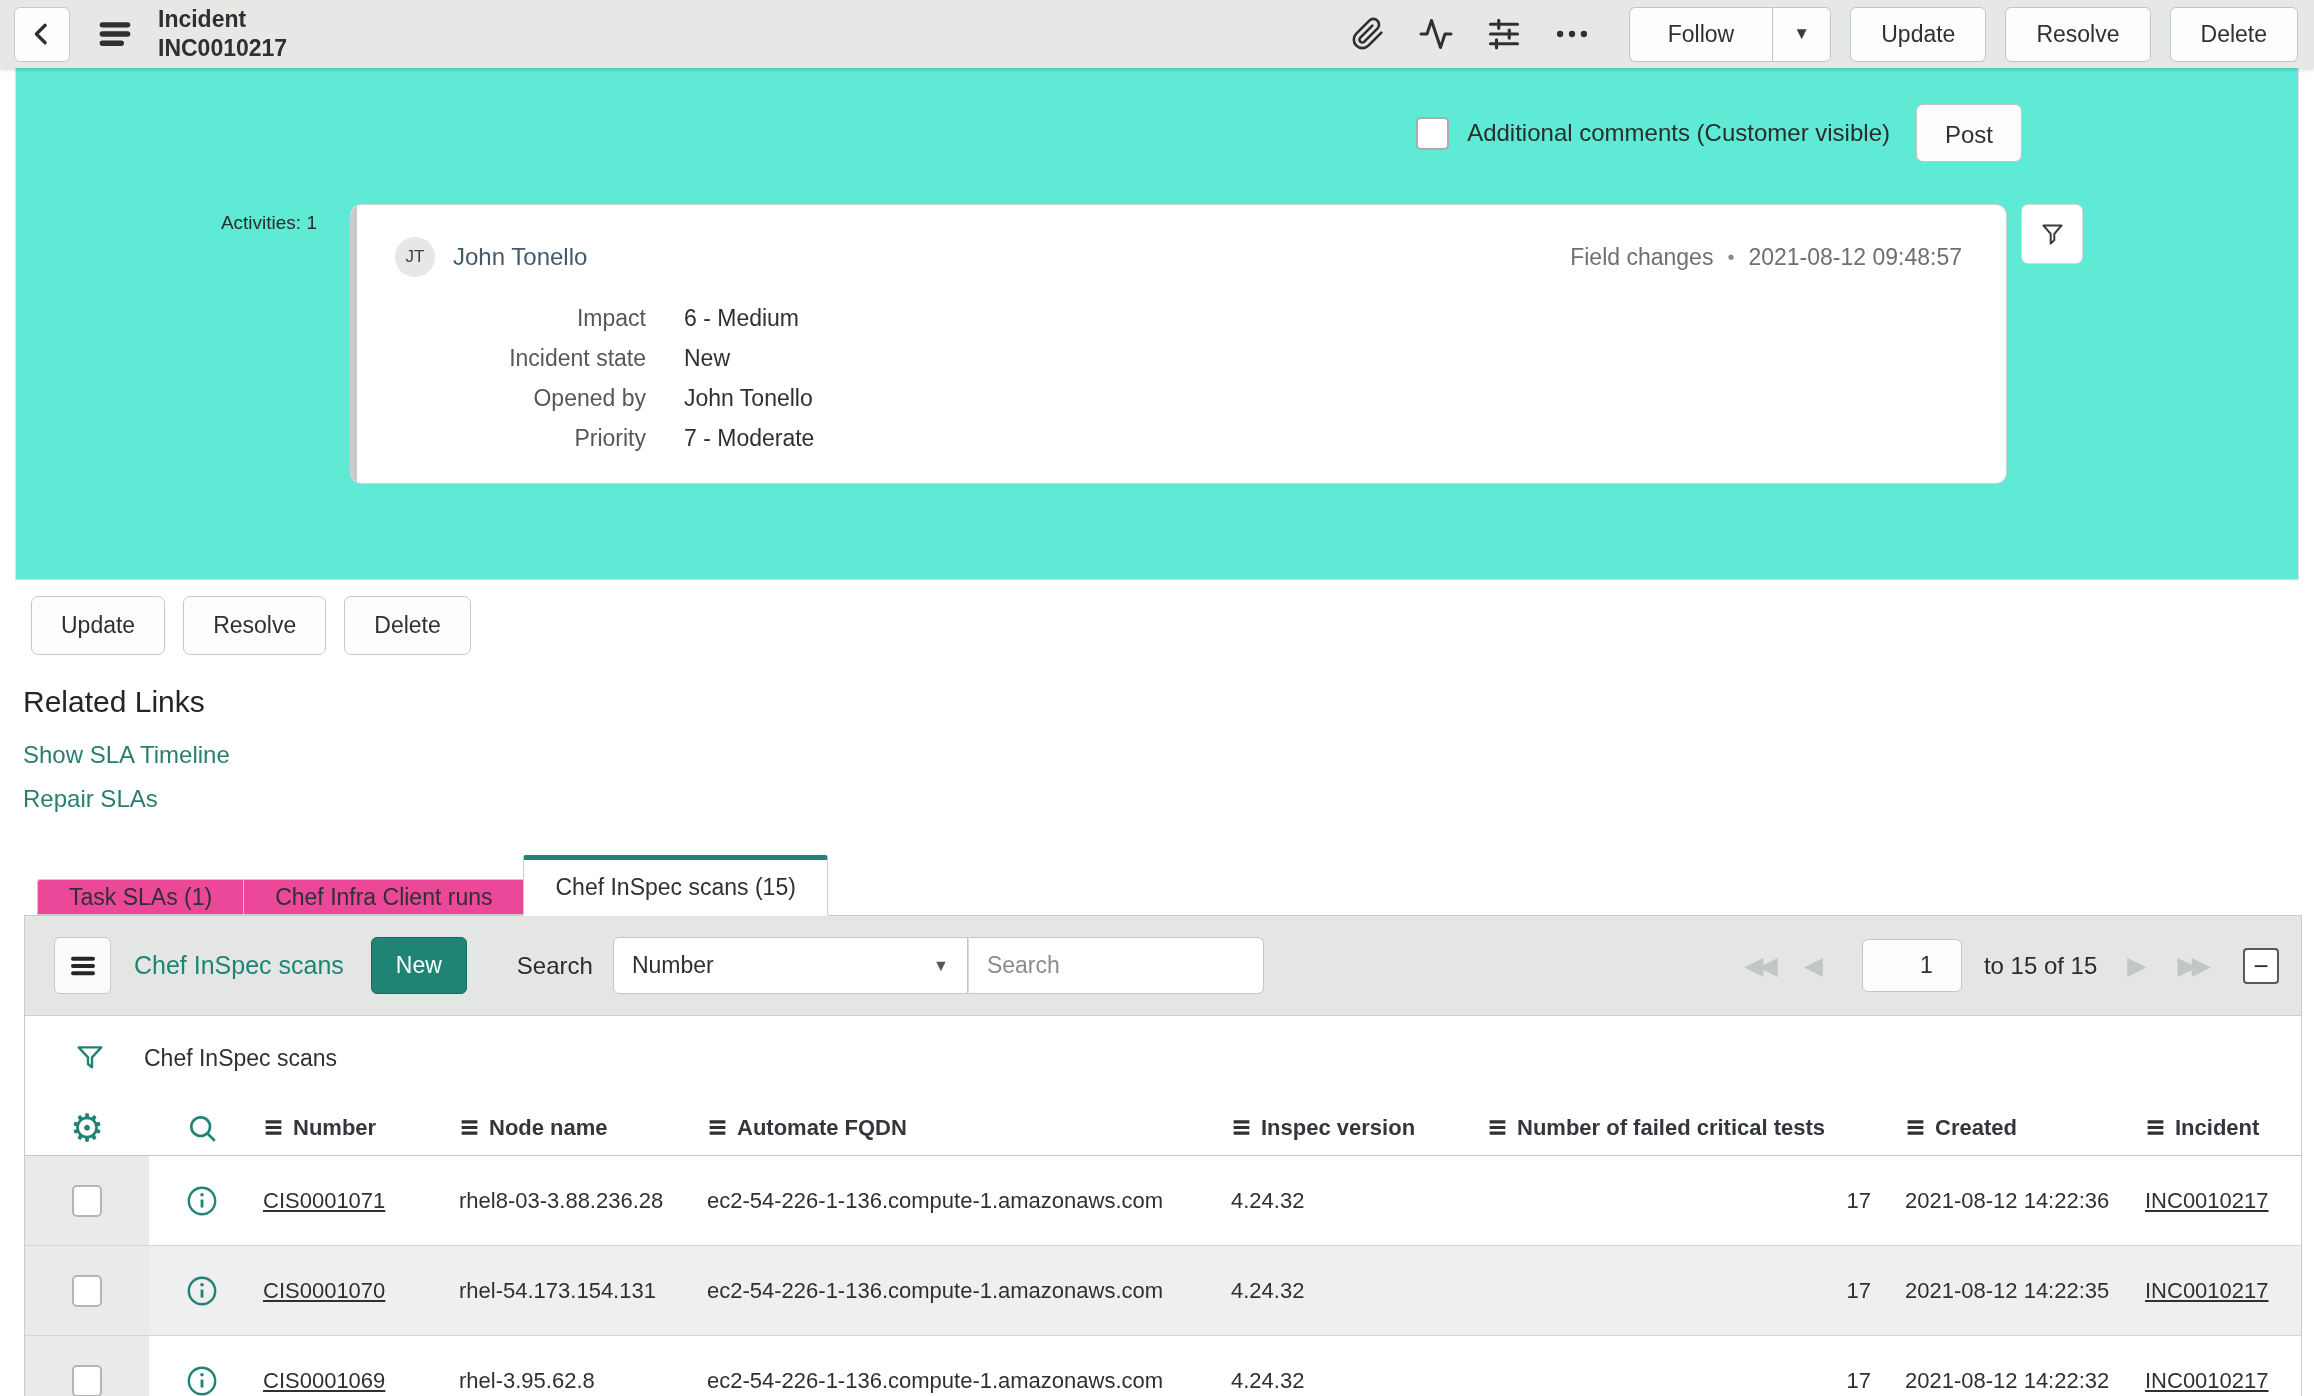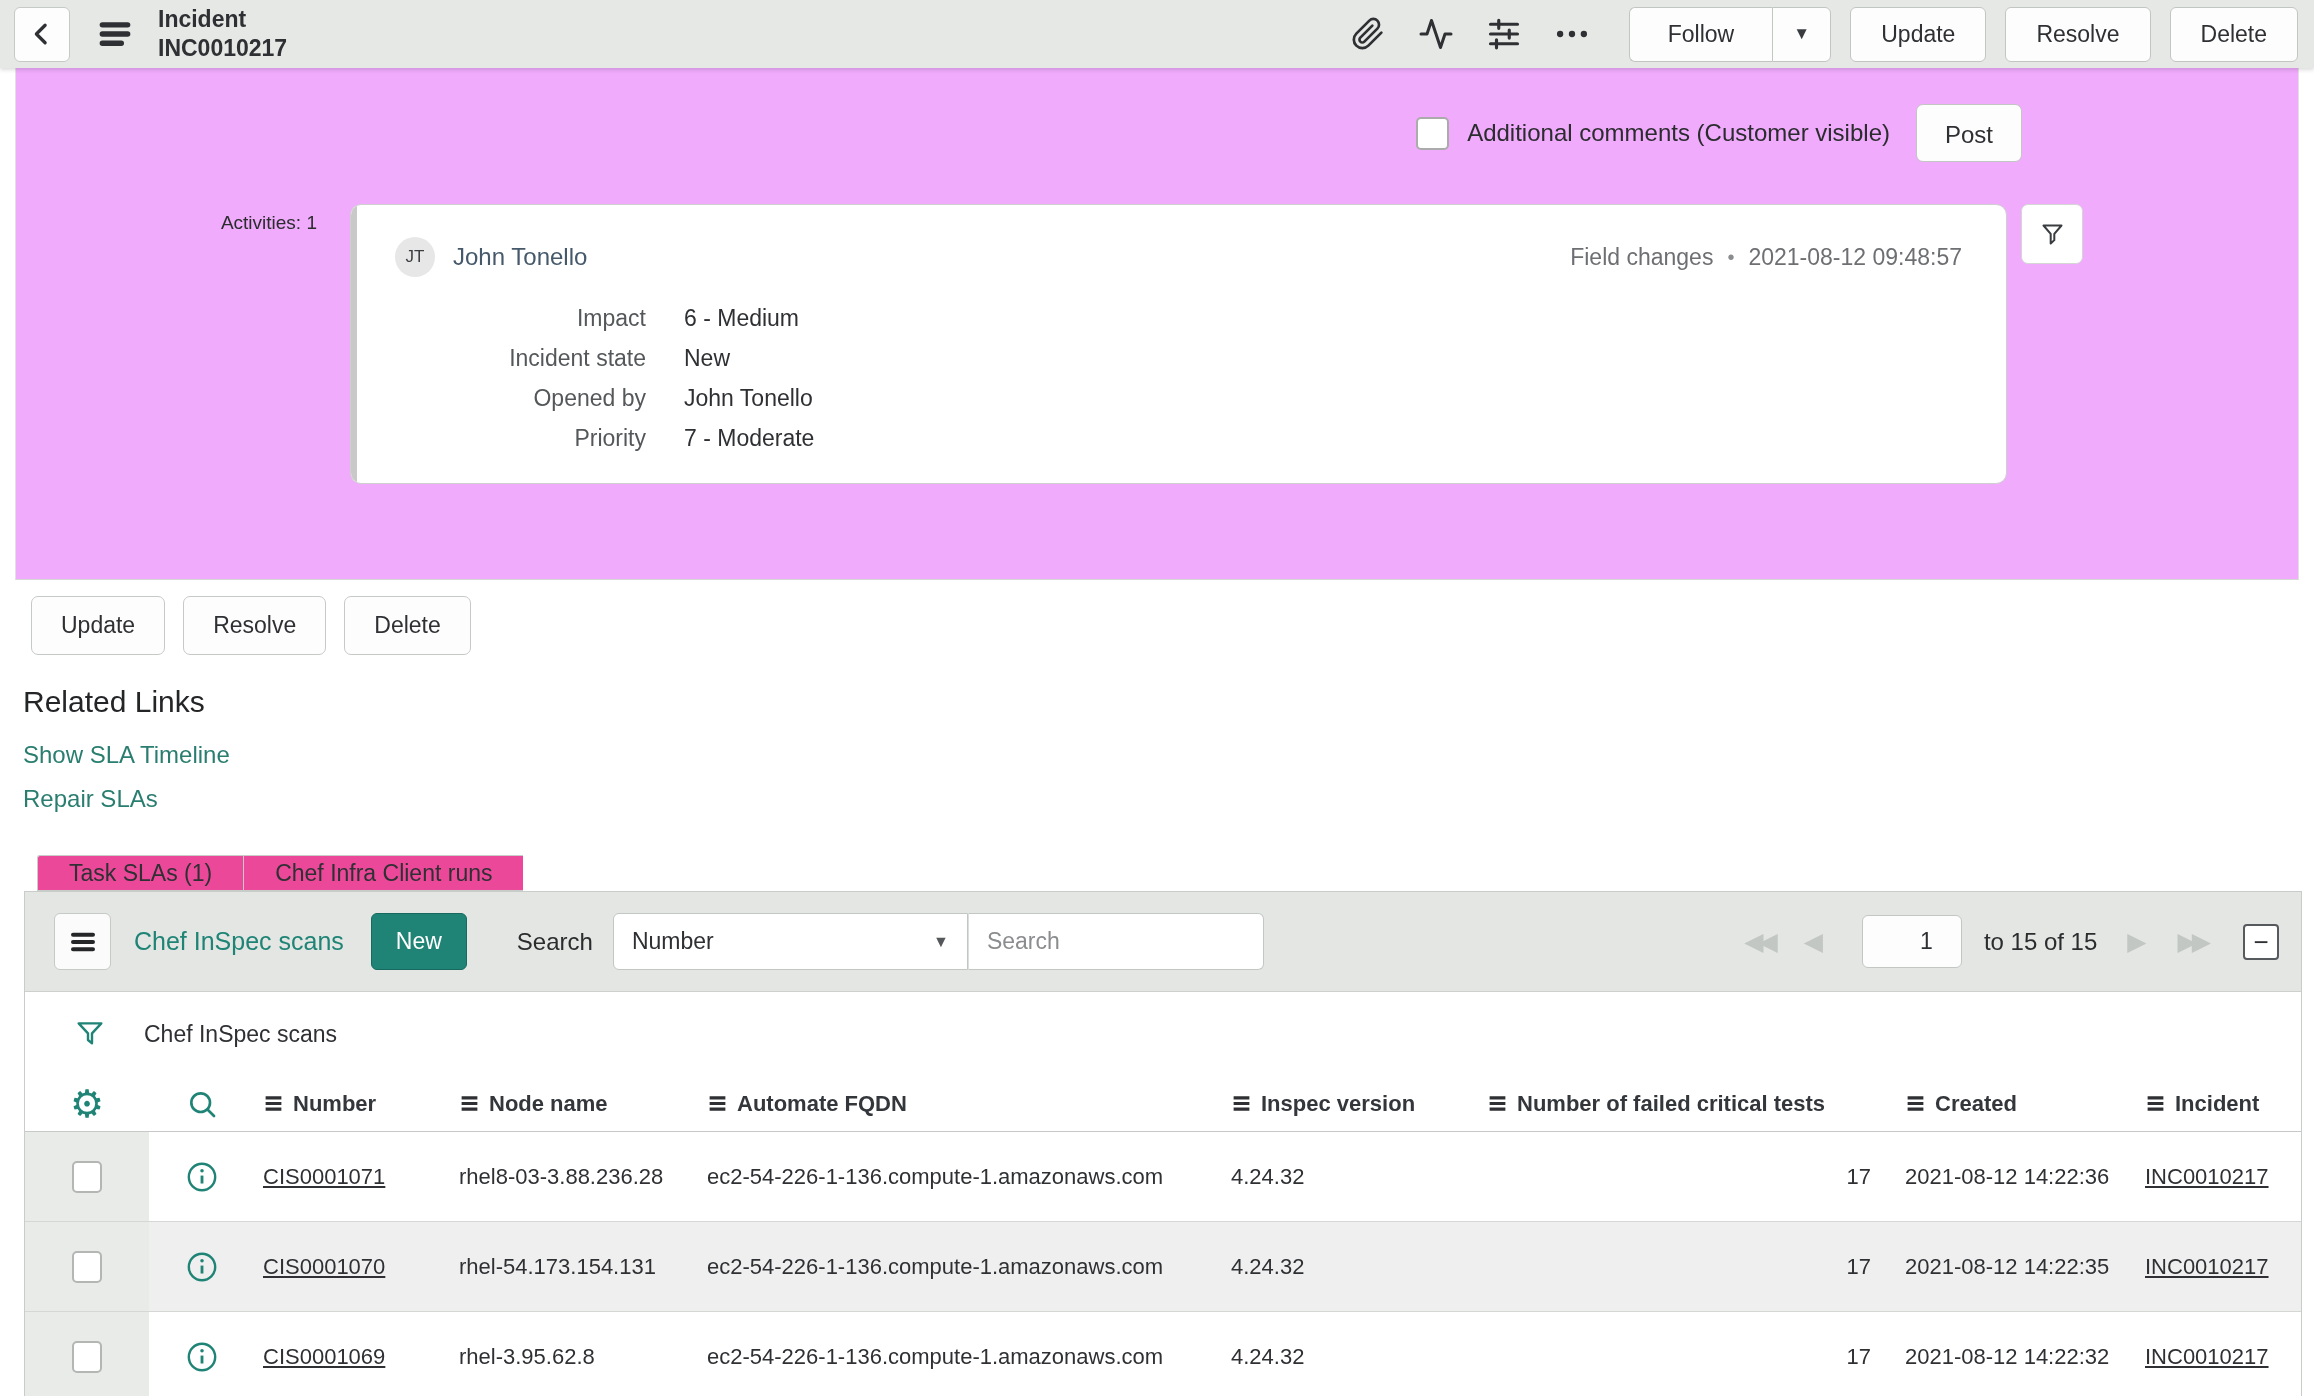--- a/index.html
+++ b/index.html
@@ -22,21 +22,21 @@
   .topbar .btn { height:55px; padding:0 30px; }
   .follow-split { display:flex; margin-left:34px; height:55px; }
   .follow-main { border:1px solid #c2c6c2; border-right:none; border-radius:6px 0 0 6px; background:#fdfdfd;
                  font-size:23px; padding:0 38px; display:flex; align-items:center; cursor:pointer; }
   .follow-caret { border:1px solid #c2c6c2; border-radius:0 6px 6px 0; background:#fdfdfd; width:59px;
                   display:flex; align-items:center; justify-content:center; font-size:17px; color:#3a3d40; cursor:pointer; }
   .topbar .btn + .btn, .follow-split + .btn { margin-left:19px; }
 
   
   .form-region { margin:0 15px; height:512px; border-left:1px solid #e0e2e0; border-right:1px solid #e0e2e0;
-                 border-bottom:1px solid #d6d8d6; position:relative; background:#f0abfc; }
+                 border-bottom:1px solid #d6d8d6; position:relative; background:#5eead4; }
   .comments-row { display:flex; align-items:center; justify-content:flex-end; padding:36px 276px 0 0; gap:18px; }
   .checkbox { width:33px; height:33px; background:#fff; border:2px solid #ababab; border-radius:5px; cursor:pointer; }
   .comments-label { font-size:24px; color:#2a2c2e; }
   .post-btn { height:58px; padding:16px 28px; margin-left:8px; border-radius:7px; font-size:24px; }
 
   .activities-row { display:flex; margin-top:42px; padding-left:16px; }
   .activities-label { width:318px; text-align:right; padding:8px 33px 0 0; font-size:19px; color:#2a2c2e; }
   .activity-card { width:1657px; height:280px; border:1px solid #cfcfcf; border-radius:11px; position:relative;
                    background:#fff; overflow:hidden; }
   .activity-strip { position:absolute; left:0; top:0; bottom:0; width:6px; background:#c9c9c9; }
@@ -238,20 +238,21 @@
 
   <div class="related">
     <h2>Related Links</h2>
     <a class="rlink">Show SLA Timeline</a>
     <a class="rlink">Repair SLAs</a>
   </div>
 
   <div class="tabs">
     <div class="tab">Task SLAs (1)</div>
     <div class="tab">Chef Infra Client runs</div>
+    <div class="tab active">Chef InSpec scans (15)</div>
   </div>
 
   <div class="list-container">
 
     <div class="list-toolbar">
       <div class="burger-btn">
         <span style="display:flex">
           <svg width="30" height="30" viewBox="0 0 24 24" fill="none" stroke="#242628" stroke-width="3.2" stroke-linecap="round">
               <path d="M4 6.2h16M4 12h16M4 17.8h16"></path>
             </svg>

